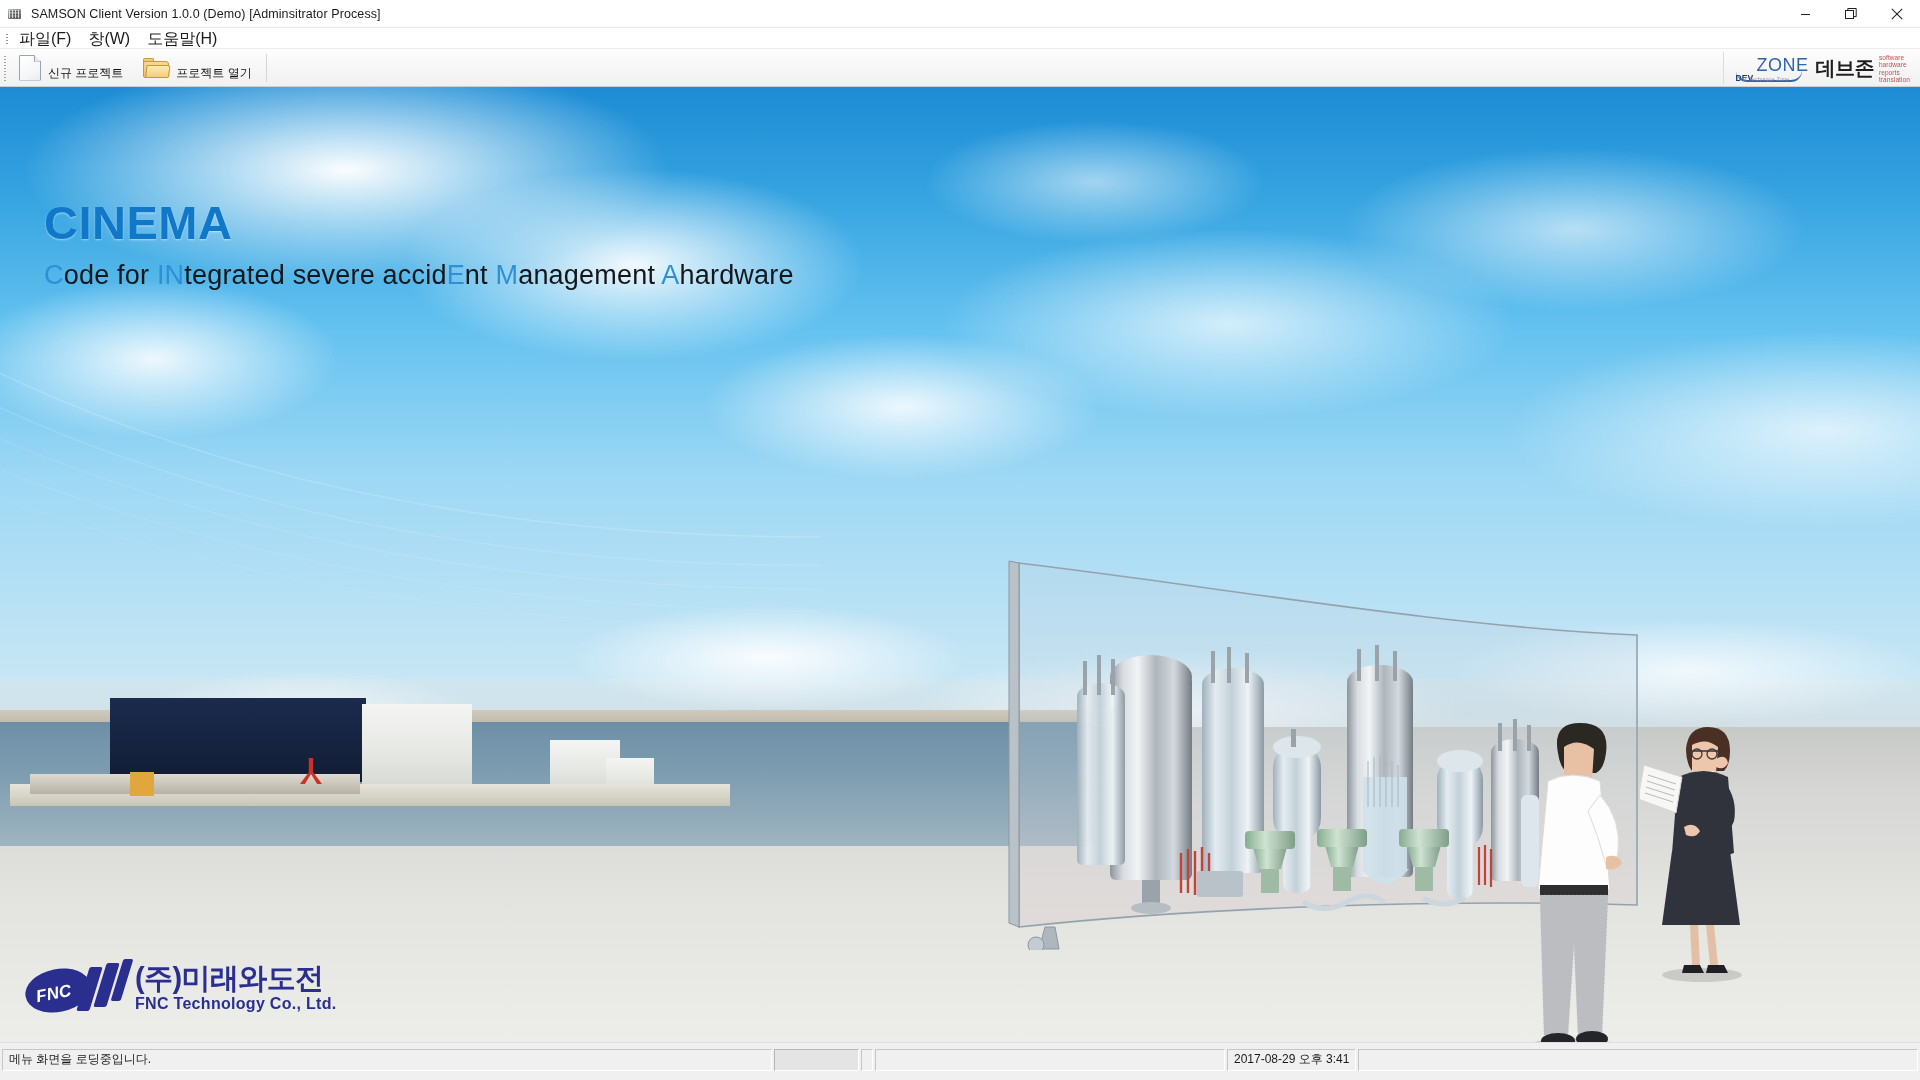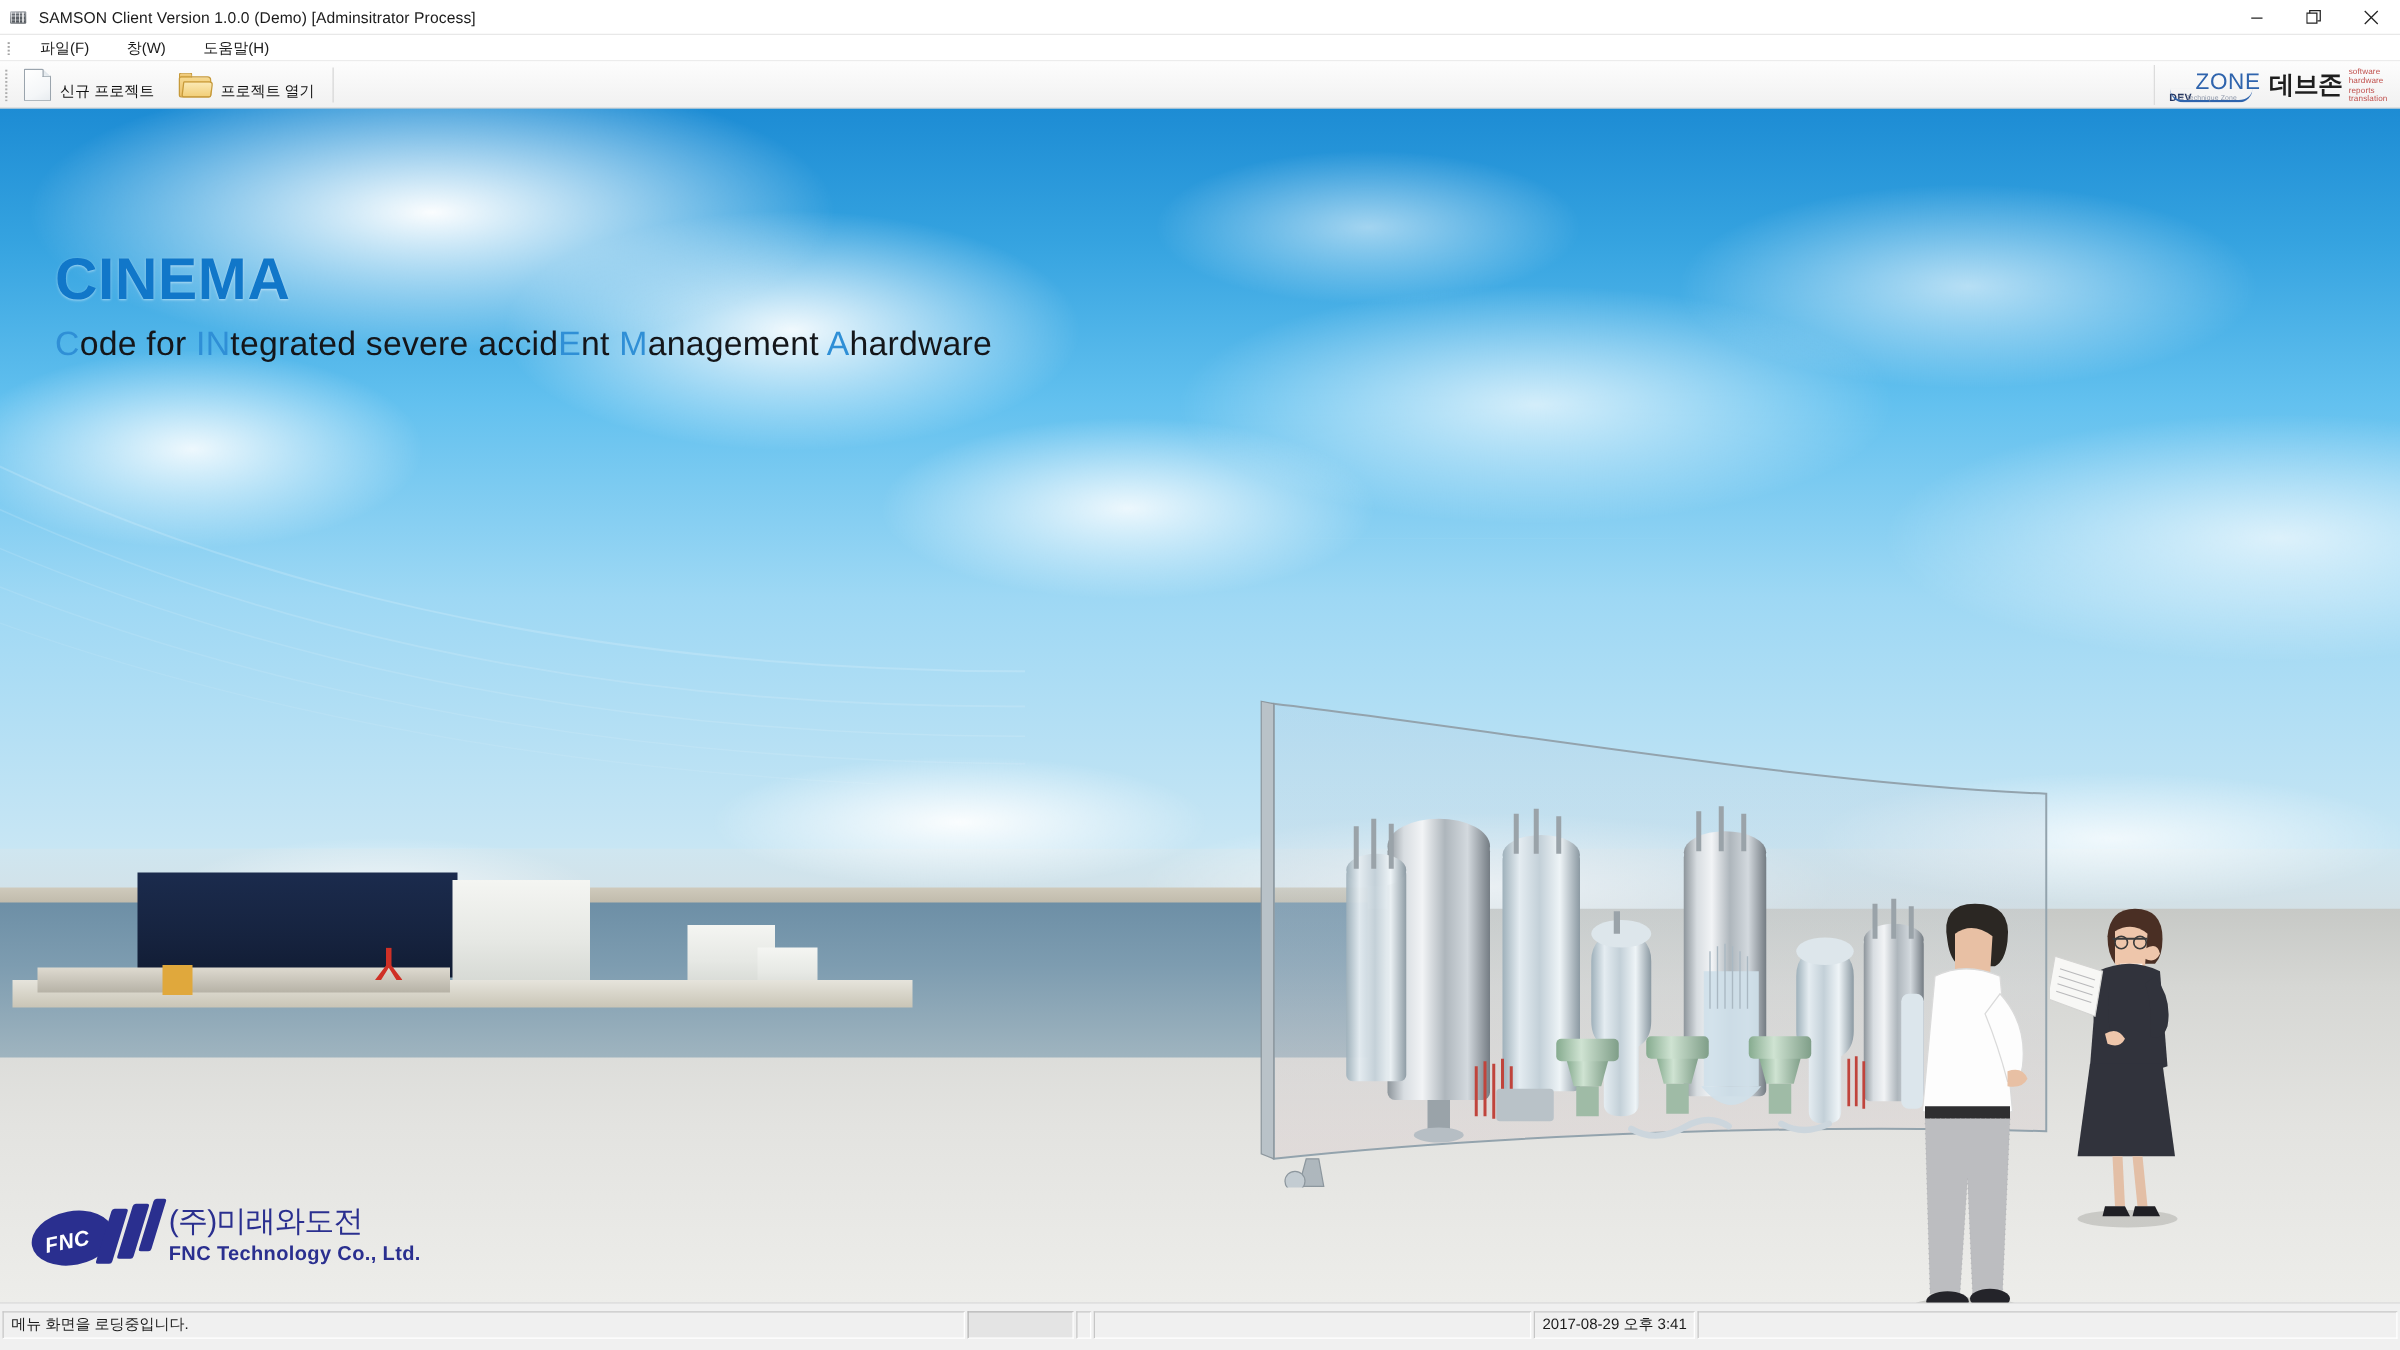--- a/index.html
+++ b/index.html
@@ -46,23 +46,22 @@
   .grip-dots {
     width: 9px; height: 21px; margin-left: 2px; display: flex; align-items: center;
     justify-content: center; flex: none;
   }
   .grip-dots i {
     display: block; width: 2px; height: 11px;
     background-image: radial-gradient(circle, #9a9a9a 0.7px, transparent 0.9px);
     background-size: 2px 3px;
   }
   .menu-item {
-    font-size: 12px; color: #1b1b1b; padding: 3px 9px 3px 8px; white-space: nowrap;
+    font-size: 16px; color: #1b1b1b; padding: 3px 9px 3px 8px; white-space: nowrap;
     line-height: 15px;
-    margin-left: 13px;
   }
 
   
   .toolbar {
     height: 38px; background: linear-gradient(180deg,#fdfdfd 0%,#f7f7f7 48%,#f1f1f1 100%);
     display: flex; align-items: center; position: relative;
     border-bottom: 1px solid #cfcfcf;
   }
   .tb-grip {
     width: 9px; height: 38px; display: flex; align-items: center; justify-content: center;
@@ -228,21 +227,21 @@
     background: #2a2f8f; border-radius: 50%; transform: rotate(-11deg);
   }
   .fnc-text {
     position: absolute; left: 11px; top: 25px; font-size: 17px; font-weight: bold;
     font-style: italic; color: #ffffff; letter-spacing: .3px; transform: rotate(-11deg);
   }
   .fnc-bar {
     position: absolute; background: #2a2f8f; transform: skewX(-17deg); border-radius: 2px;
   }
   .fnc-words { display: flex; flex-direction: column; gap: 2px; }
-  .fnc-kor { font-size: 24px; font-weight: normal; color: #2a2f8f; letter-spacing: -.6px; line-height: 30px; }
+  .fnc-kor { font-size: 29px; font-weight: bold; color: #2a2f8f; letter-spacing: -.6px; line-height: 30px; }
   .fnc-eng { font-size: 16px; font-weight: bold; color: #2a2f8f; letter-spacing: .3px; line-height: 18px; }
 
   
   .statusbar {
     height: 34px; background: #f0f0f0; display: flex; align-items: center;
     border-top: 1px solid #dedede; padding: 0 2px; gap: 2px;
   }
   .sb-cell {
     height: 22px; display: flex; align-items: center; padding: 0 6px;
     border: 1px solid; border-color: #c6c6c6 #ffffff #ffffff #c6c6c6;

